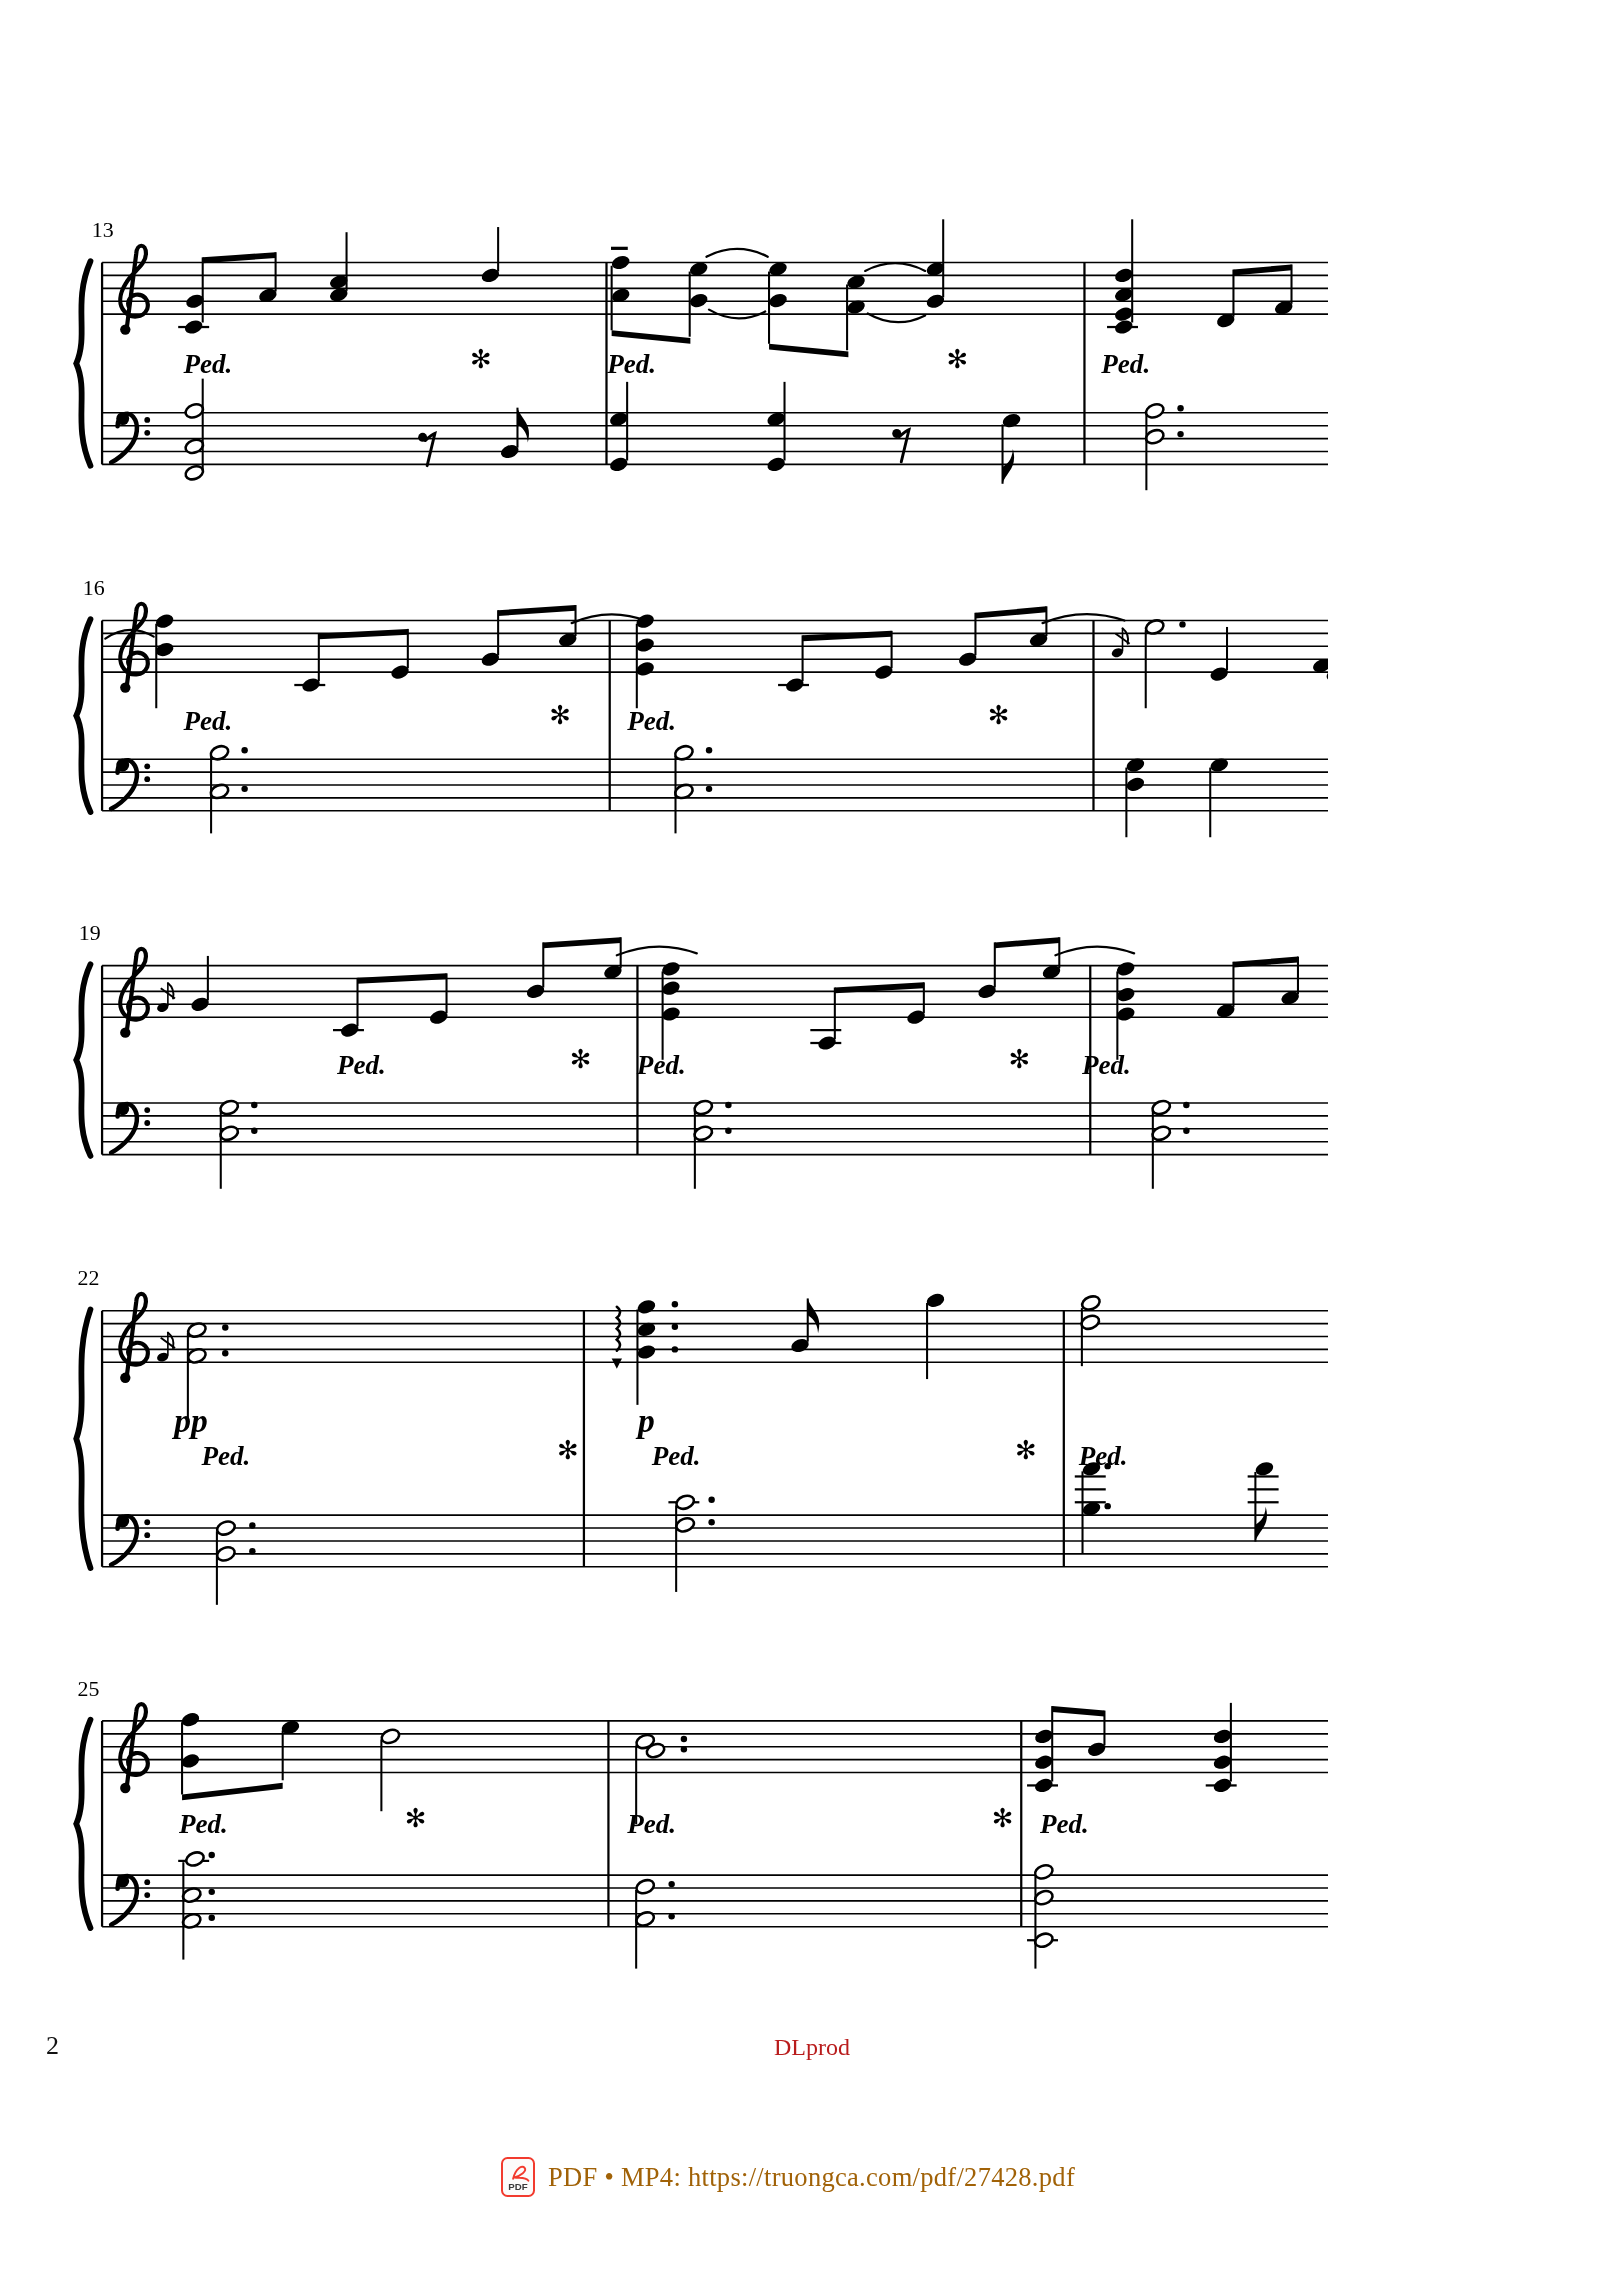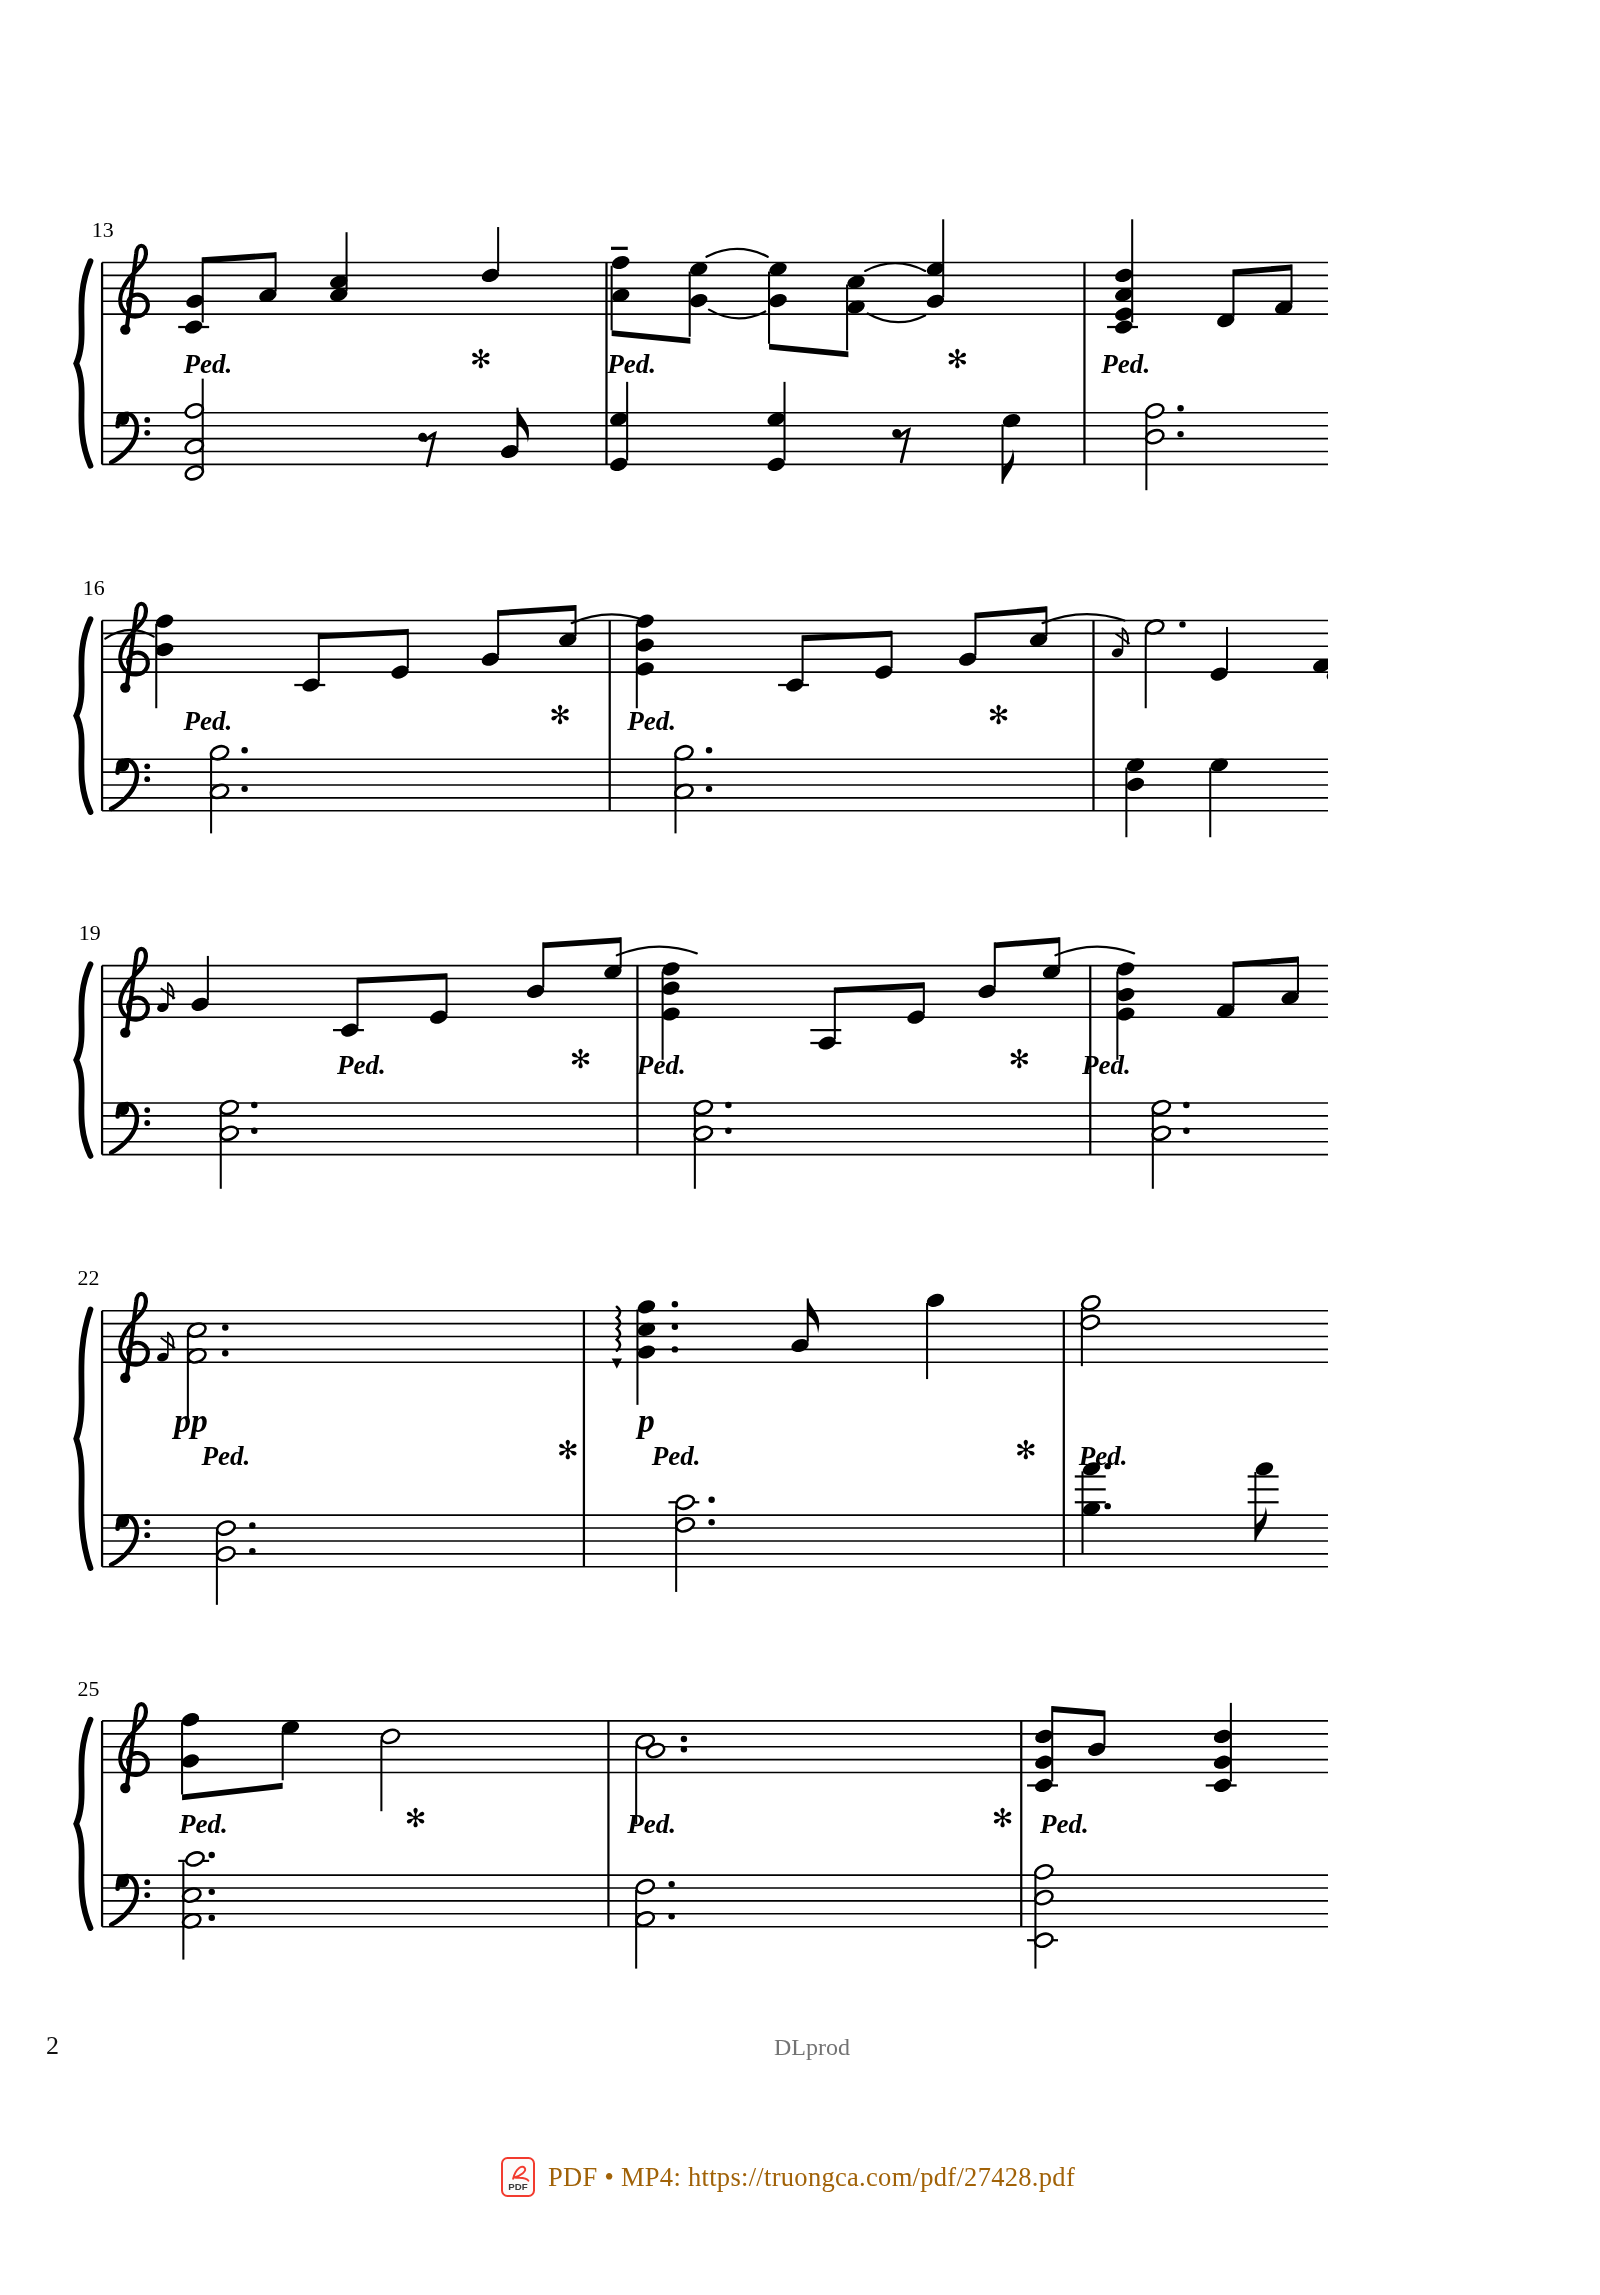--- a/index.html
+++ b/index.html
@@ -1,20 +1,20 @@
 <!DOCTYPE html>
 <html style="font-size:10.3px"><head>
 <meta charset="utf-8">
 <style>
   html,body{margin:0;padding:0;background:#fff;}
   .page{position:relative;width:1328px;height:2295px;background:#ffffff;overflow:hidden;
         font-family:"Liberation Serif", serif;color:#000;}
   #score-svg{position:absolute;left:0;top:0;}
   .pagenum{position:absolute;left:46px;top:2031px;font-size:26px;color:#111;}
-  .credit{position:absolute;left:812px;top:2034px;transform:translateX(-50%);font-size:24px;color:#737373;}
+  .credit{position:absolute;left:812px;top:2034px;transform:translateX(-50%);font-size:24px;color:#b91c1c;}
   .linkrow{position:absolute;left:501px;top:2157px;display:flex;align-items:center;gap:13px;}
   .linktext{font-size:26.5px;color:#a16207;letter-spacing:0.3px;}
   .pdficon{width:34px;height:40px;background:#fcfbfa;border:2.6px solid #f23b2e;border-radius:6.5px;
            position:relative;display:flex;flex-direction:column;align-items:center;justify-content:flex-end;box-sizing:border-box;}
   .pdficon .label{font-family:"Liberation Sans",sans-serif;font-size:9.7px;font-weight:bold;color:#3a3a3a;line-height:1;margin-bottom:3.2px;}
   .pdficon svg{position:absolute;top:2.6px;left:5.2px;}
 </style>
 </head>
 <body>
 

